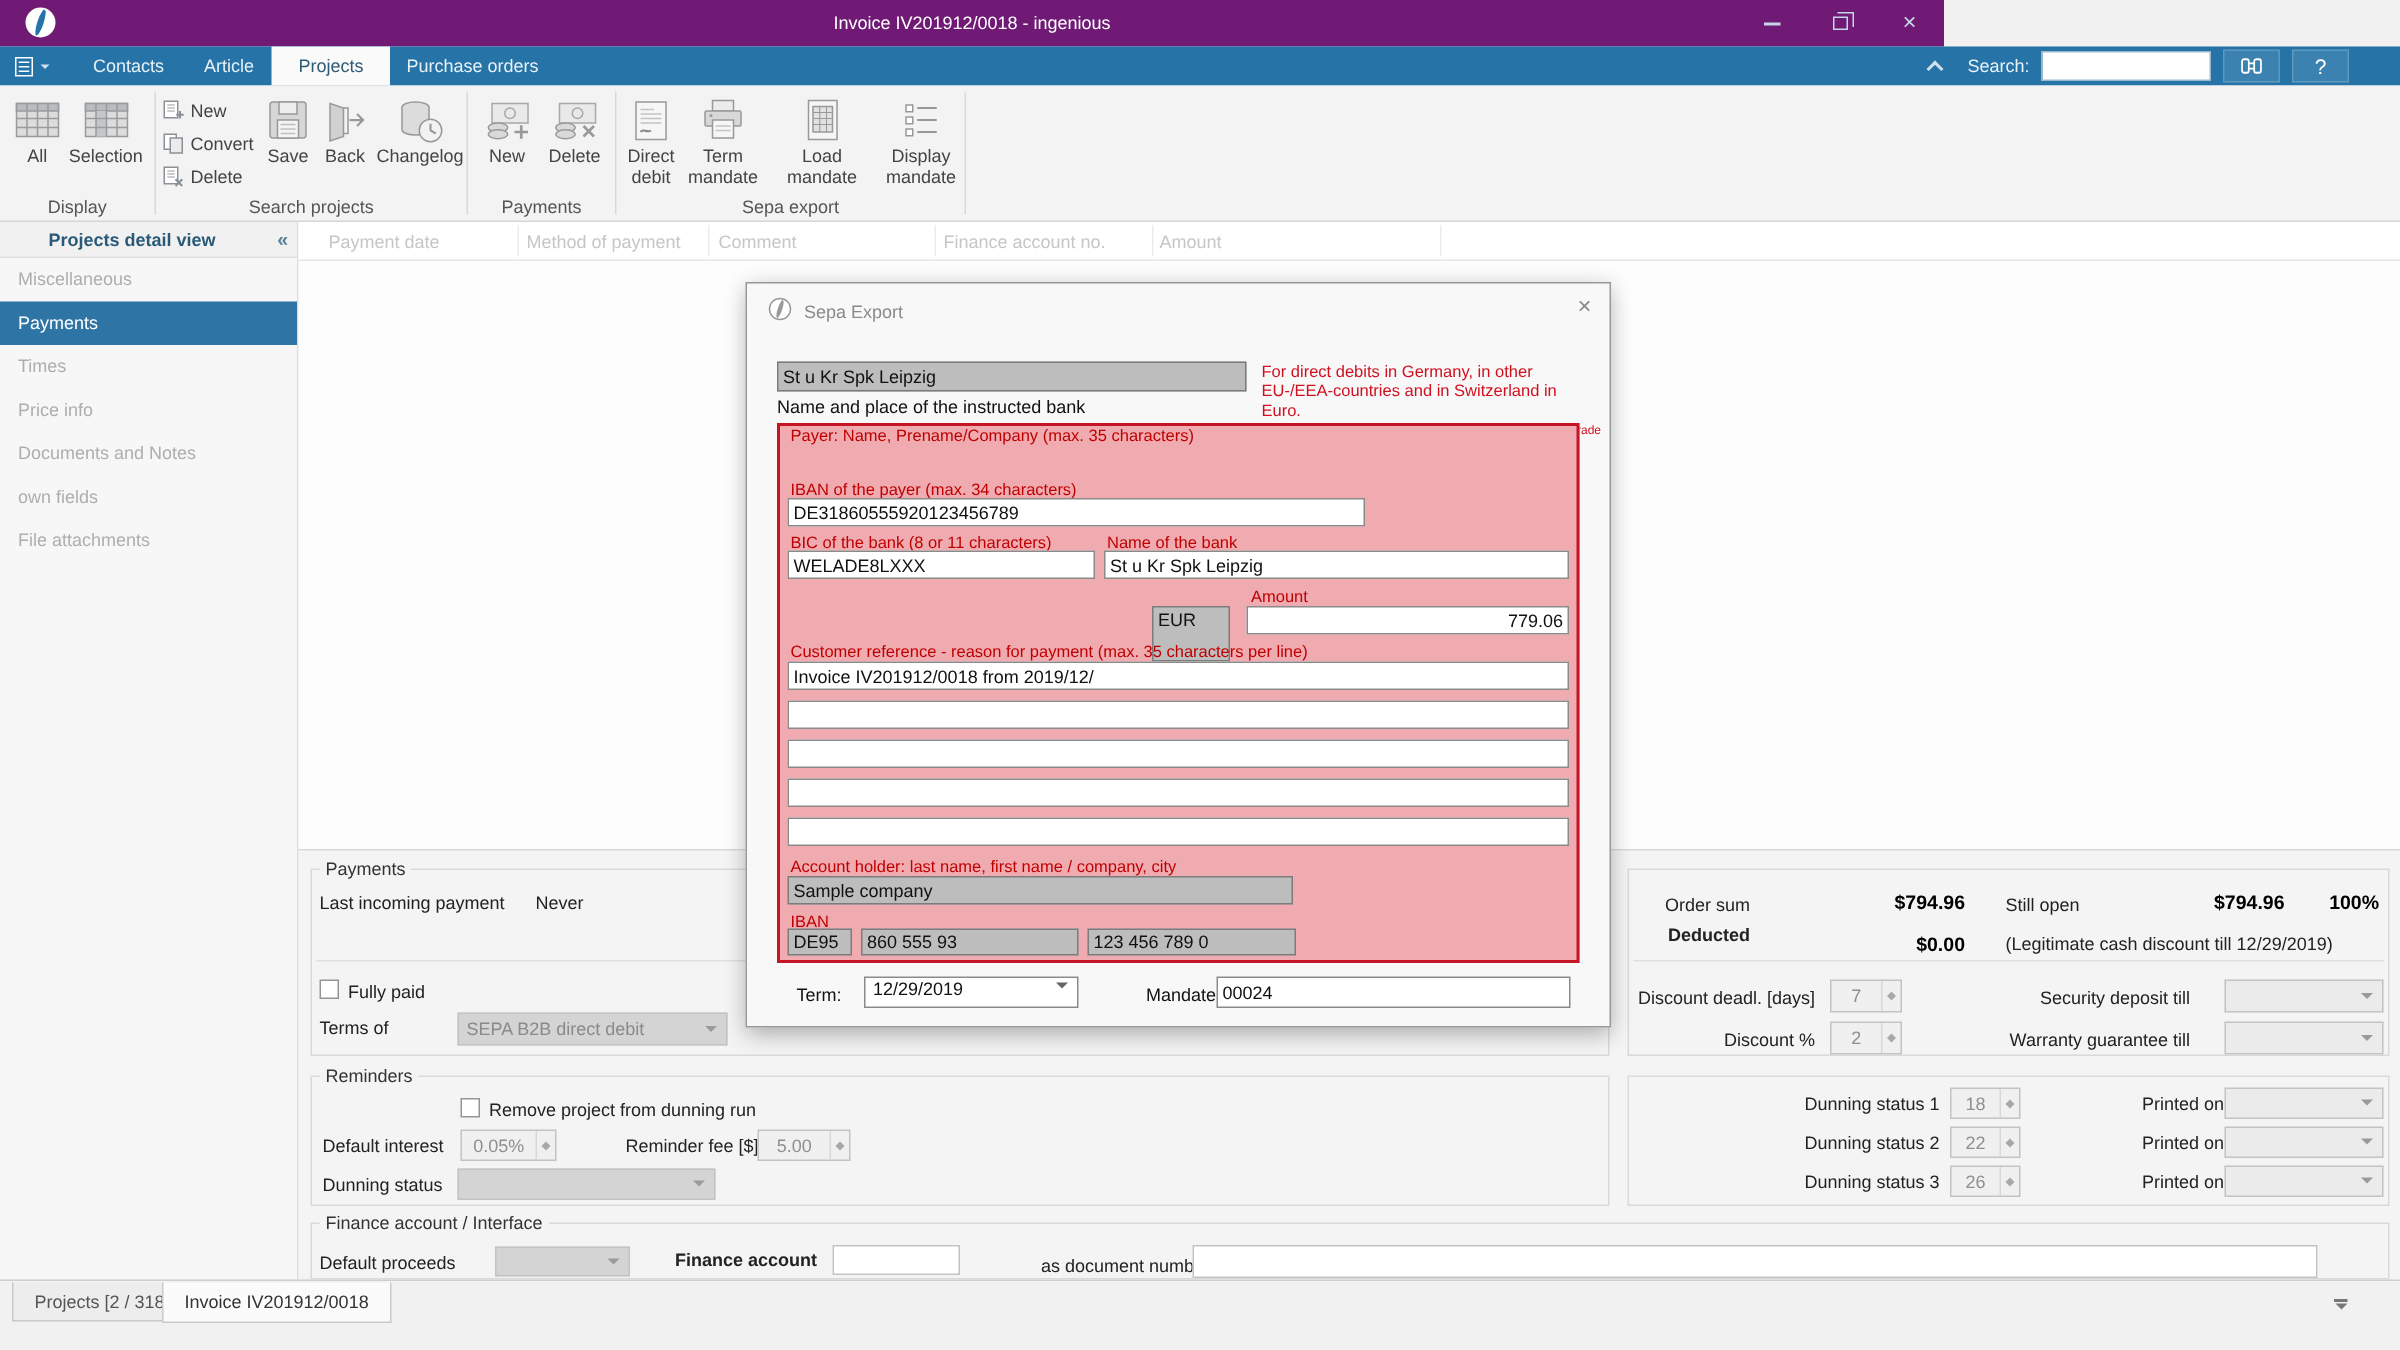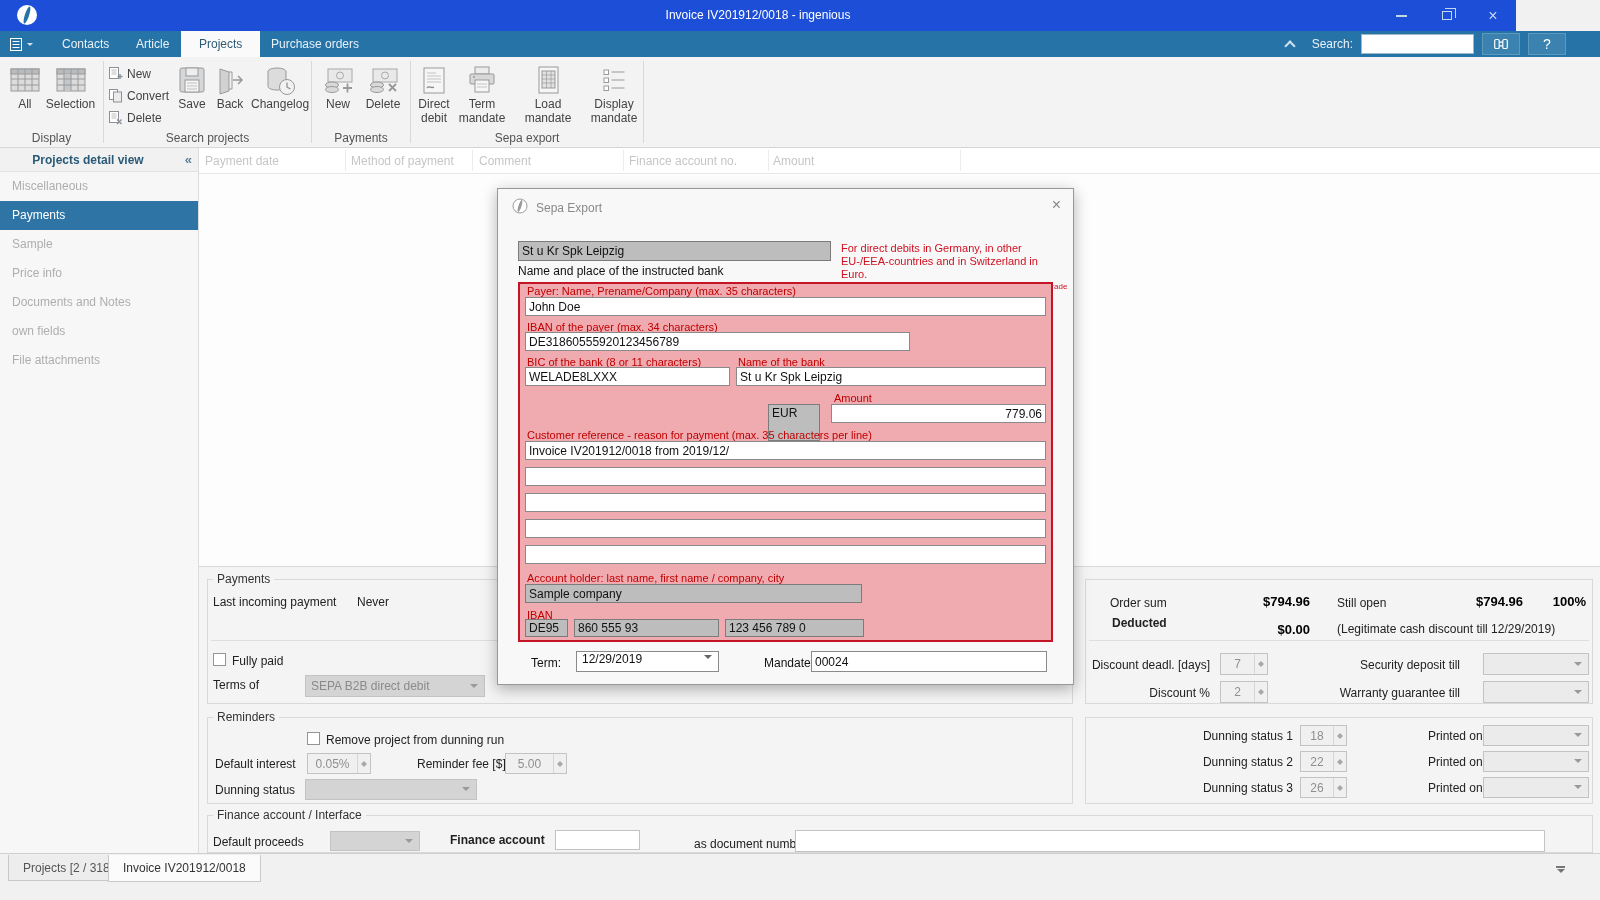--- a/index.html
+++ b/index.html
@@ -1,20 +1,20 @@
 <!DOCTYPE html>
 <html><head>
 <meta charset="utf-8">
 <style>
 *{margin:0;padding:0;box-sizing:border-box}
 html,body{width:1600px;height:900px;overflow:hidden;font-family:"Liberation Sans",sans-serif;background:#f1f1f1}
 #app{position:relative;width:1600px;height:900px;font-size:12px;color:#222}
 .abs{position:absolute}
 
-.titlebar{position:absolute;left:0;top:0;width:1516px;height:31px;background:#1d4ed8}
+.titlebar{position:absolute;left:0;top:0;width:1296px;height:31px;background:#701a75}
 .titlebar .title{position:absolute;left:0;right:0;top:8px;text-align:center;color:#fff;font-size:12px}
 .winbtn{position:absolute;top:0;width:46px;height:31px;display:flex;align-items:center;justify-content:center;color:#c2d8e6}
 .minglyph{width:11px;height:2px;background:#c2d8e6}
 .maxglyph{width:10px;height:9px;border:1px solid #c2d8e6;position:relative;background:transparent}
 .maxglyph:before{content:"";position:absolute;left:2px;top:-4px;width:10px;height:9px;border:1px solid #c2d8e6;border-bottom:none;border-left:none}
 .closeglyph{font-size:16px;line-height:16px;color:#c2d8e6}
 
 .tabbar{position:absolute;left:0;top:31px;width:1600px;height:26px;background:#2573a7}
 .menubtn{position:absolute;left:8px;top:4px;width:30px;height:19px;display:flex;align-items:center;gap:3px;cursor:default}
 .menucaret{width:0;height:0;border:3px solid transparent;border-top-color:#cfe2ee;margin-top:3px}
@@ -296,30 +296,30 @@
     <div class="rsep" style="left:643px"></div>
   </div>
 
   <div class="sidebar">
     <div class="sbheader">
       <span class="sbtitle">Projects detail view</span>
       <span class="sbcollapse">«</span>
     </div>
     <div class="sbitem" style="top:24px">Miscellaneous</div>
     <div class="sbitem active" style="top:53px">Payments</div>
-    <div class="sbitem" style="top:82px">Sample</div>
+    <div class="sbitem" style="top:82px">Times</div>
     <div class="sbitem" style="top:111px">Price info</div>
     <div class="sbitem" style="top:140px">Documents and Notes</div>
     <div class="sbitem" style="top:169px">own fields</div>
     <div class="sbitem" style="top:198px">File attachments</div>
   </div>
 
   <div class="content">
     <div class="thead">
-      <span class="thcol" style="left:6px">Payment date</span>
+      <span class="thcol" style="left:20px">Payment date</span>
       <span class="thcol" style="left:152px">Method of payment</span>
       <span class="thcol" style="left:280px">Comment</span>
       <span class="thcol" style="left:430px">Finance account no.</span>
       <span class="thcol" style="left:574px">Amount</span>
       <span class="thsep" style="left:146px"></span>
       <span class="thsep" style="left:273px"></span>
       <span class="thsep" style="left:424px"></span>
       <span class="thsep" style="left:569px"></span>
       <span class="thsep" style="left:761px"></span>
     </div>
@@ -483,21 +483,20 @@
     <span class="blk" style="left:20px;top:75px">Name and place of the instructed bank</span>
     <div class="notice">
       <div>For direct debits in Germany, in other</div>
       <div>EU-/EEA-countries and in Switzerland in Euro.</div>
       <div class="small">Please notice notification requirement according to foreign trade</div>
     </div>
 
     <div class="redbox"></div>
 
     <span class="redlbl" style="left:29px;top:96px">Payer: Name, Prename/Company (max. 35 characters)</span>
-    <input class="dti" style="left: 27px; top: 108px; width: 521px; height: 19px;" value="John Doe">
 
     <span class="redlbl" style="left:29px;top:132px">IBAN of the payer (max. 34 characters)</span>
     <input class="dti" style="left: 27px; top: 143px; width: 385px; height: 19px;" value="DE31860555920123456789">
 
     <span class="redlbl" style="left:29px;top:167px">BIC of the bank (8 or 11 characters)</span>
     <span class="redlbl" style="left:240px;top:167px">Name of the bank</span>
     <input class="dti" style="left: 27px; top: 178px; width: 205px; height: 19px;" value="WELADE8LXXX">
     <input class="dti" style="left: 238px; top: 178px; width: 310px; height: 19px;" value="St u Kr Spk Leipzig">
 
     <span class="redlbl" style="left:336px;top:203px">Amount</span>

